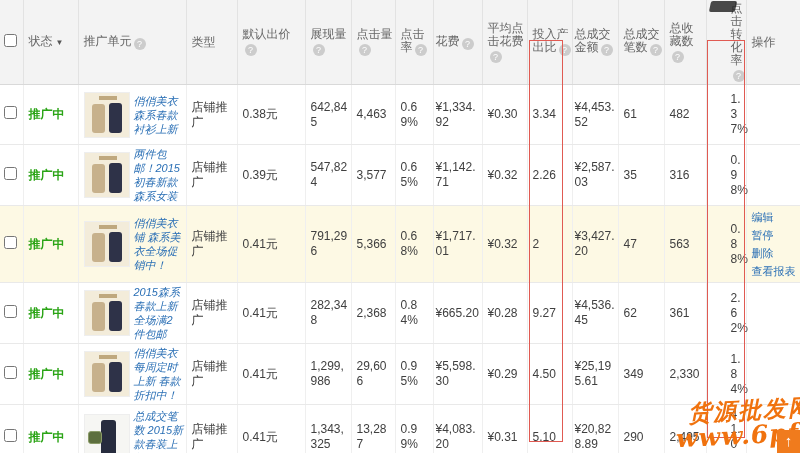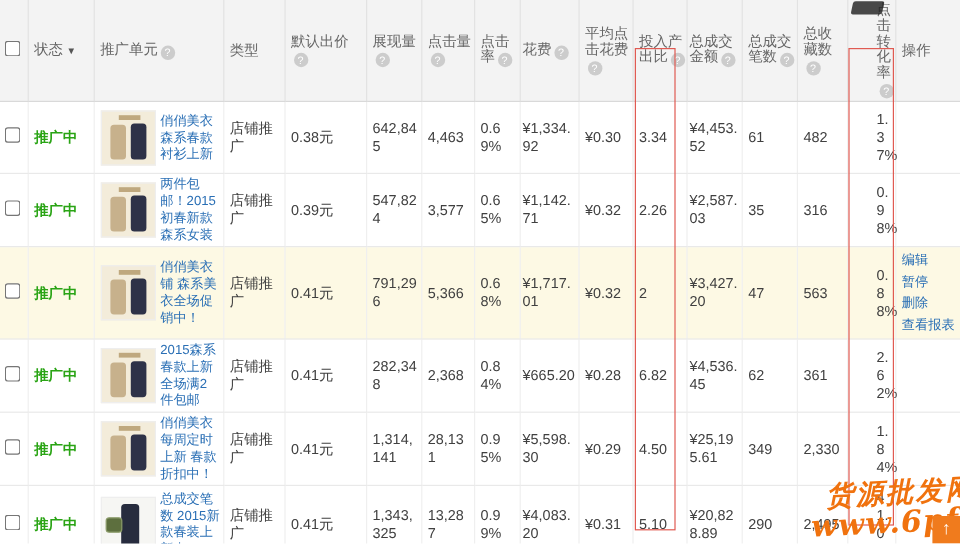--- a/index.html
+++ b/index.html
@@ -41,21 +41,21 @@
   .col-cost{width:49px;padding-left:2px;}
   .col-avg{width:45px;}
   .col-roi{width:45px;}
   .col-amount{width:46px;padding-left:2px;padding-right:0;}
   .col-orders{width:46px;}
   .col-favs{width:42px;}
   .col-conv{width:40px;padding-left:24px;}
   .col-ops{width:54px;}
   .status{color:var(--green);font-weight:bold;}
   .unit{display:flex;align-items:center;}
-  .unit-link{color:var(--link);text-decoration:none;font-size:11px;line-height:14px;flex:1;cursor:pointer;}
+  .unit-link{color:var(--link);text-decoration:none;font-size:11px;line-height:14px;flex:1;cursor:pointer;font-style:italic;}
   .thumb{width:46px;height:46px;flex:0 0 46px;margin-right:4px;position:relative;overflow:hidden;border:1px solid #eee;}
   .thumb i{position:absolute;display:block;}
   .thumb--two-coats{background:#f3ecda;}
   .thumb--two-coats .c1{left:7px;top:11px;width:13px;height:29px;background:#c7b18c;border-radius:3px;}
   .thumb--two-coats .c2{left:24px;top:10px;width:13px;height:30px;background:#2e3248;border-radius:3px;}
   .thumb--two-coats .c3{left:14px;top:3px;width:18px;height:4px;background:#bfa87e;}
   .thumb--dark-coat{background:#f6f6f3;}
   .thumb--dark-coat .c1{left:16px;top:5px;width:15px;height:37px;background:#272c3e;border-radius:3px;}
   .thumb--dark-coat .c2{left:3px;top:16px;width:14px;height:13px;background:#5d6f3e;border-radius:3px;border:1px solid #8a9a68;}
   .info-icon{
@@ -213,21 +213,21 @@
           <a class="unit-link">2015森系春款上新 全场满2件包邮</a>
         </div>
       </td>
       <td class="col-type">店铺推广</td>
       <td class="col-bid">0.41元</td>
       <td class="col-impressions">282,348</td>
       <td class="col-clicks">2,368</td>
       <td class="col-ctr">0.84%</td>
       <td class="col-cost">¥665.20</td>
       <td class="col-avg">¥0.28</td>
-      <td class="col-roi">6.82</td>
+      <td class="col-roi">9.27</td>
       <td class="col-amount">¥4,536.45</td>
       <td class="col-orders">62</td>
       <td class="col-favs">361</td>
       <td class="col-conv">2.62%</td>
       <td class="col-ops">
             <div class="ops"></div>
           </td>
     </tr>
         <tr class="data-row">
       <td class="col-select"><input type="checkbox" style=""></td>
@@ -237,22 +237,22 @@
           <span class="thumb thumb--two-coats">
                 <i class="c1"></i>
                 <i class="c2"></i>
                 <i class="c3"></i>
               </span>
           <a class="unit-link">俏俏美衣 每周定时上新 春款折扣中！</a>
         </div>
       </td>
       <td class="col-type">店铺推广</td>
       <td class="col-bid">0.41元</td>
-      <td class="col-impressions">1,314,141</td>
-      <td class="col-clicks">28,131</td>
+      <td class="col-impressions">1,299,986</td>
+      <td class="col-clicks">29,606</td>
       <td class="col-ctr">0.95%</td>
       <td class="col-cost">¥5,598.30</td>
       <td class="col-avg">¥0.29</td>
       <td class="col-roi">4.50</td>
       <td class="col-amount">¥25,195.61</td>
       <td class="col-orders">349</td>
       <td class="col-favs">2,330</td>
       <td class="col-conv">1.84%</td>
       <td class="col-ops">
             <div class="ops"></div>

